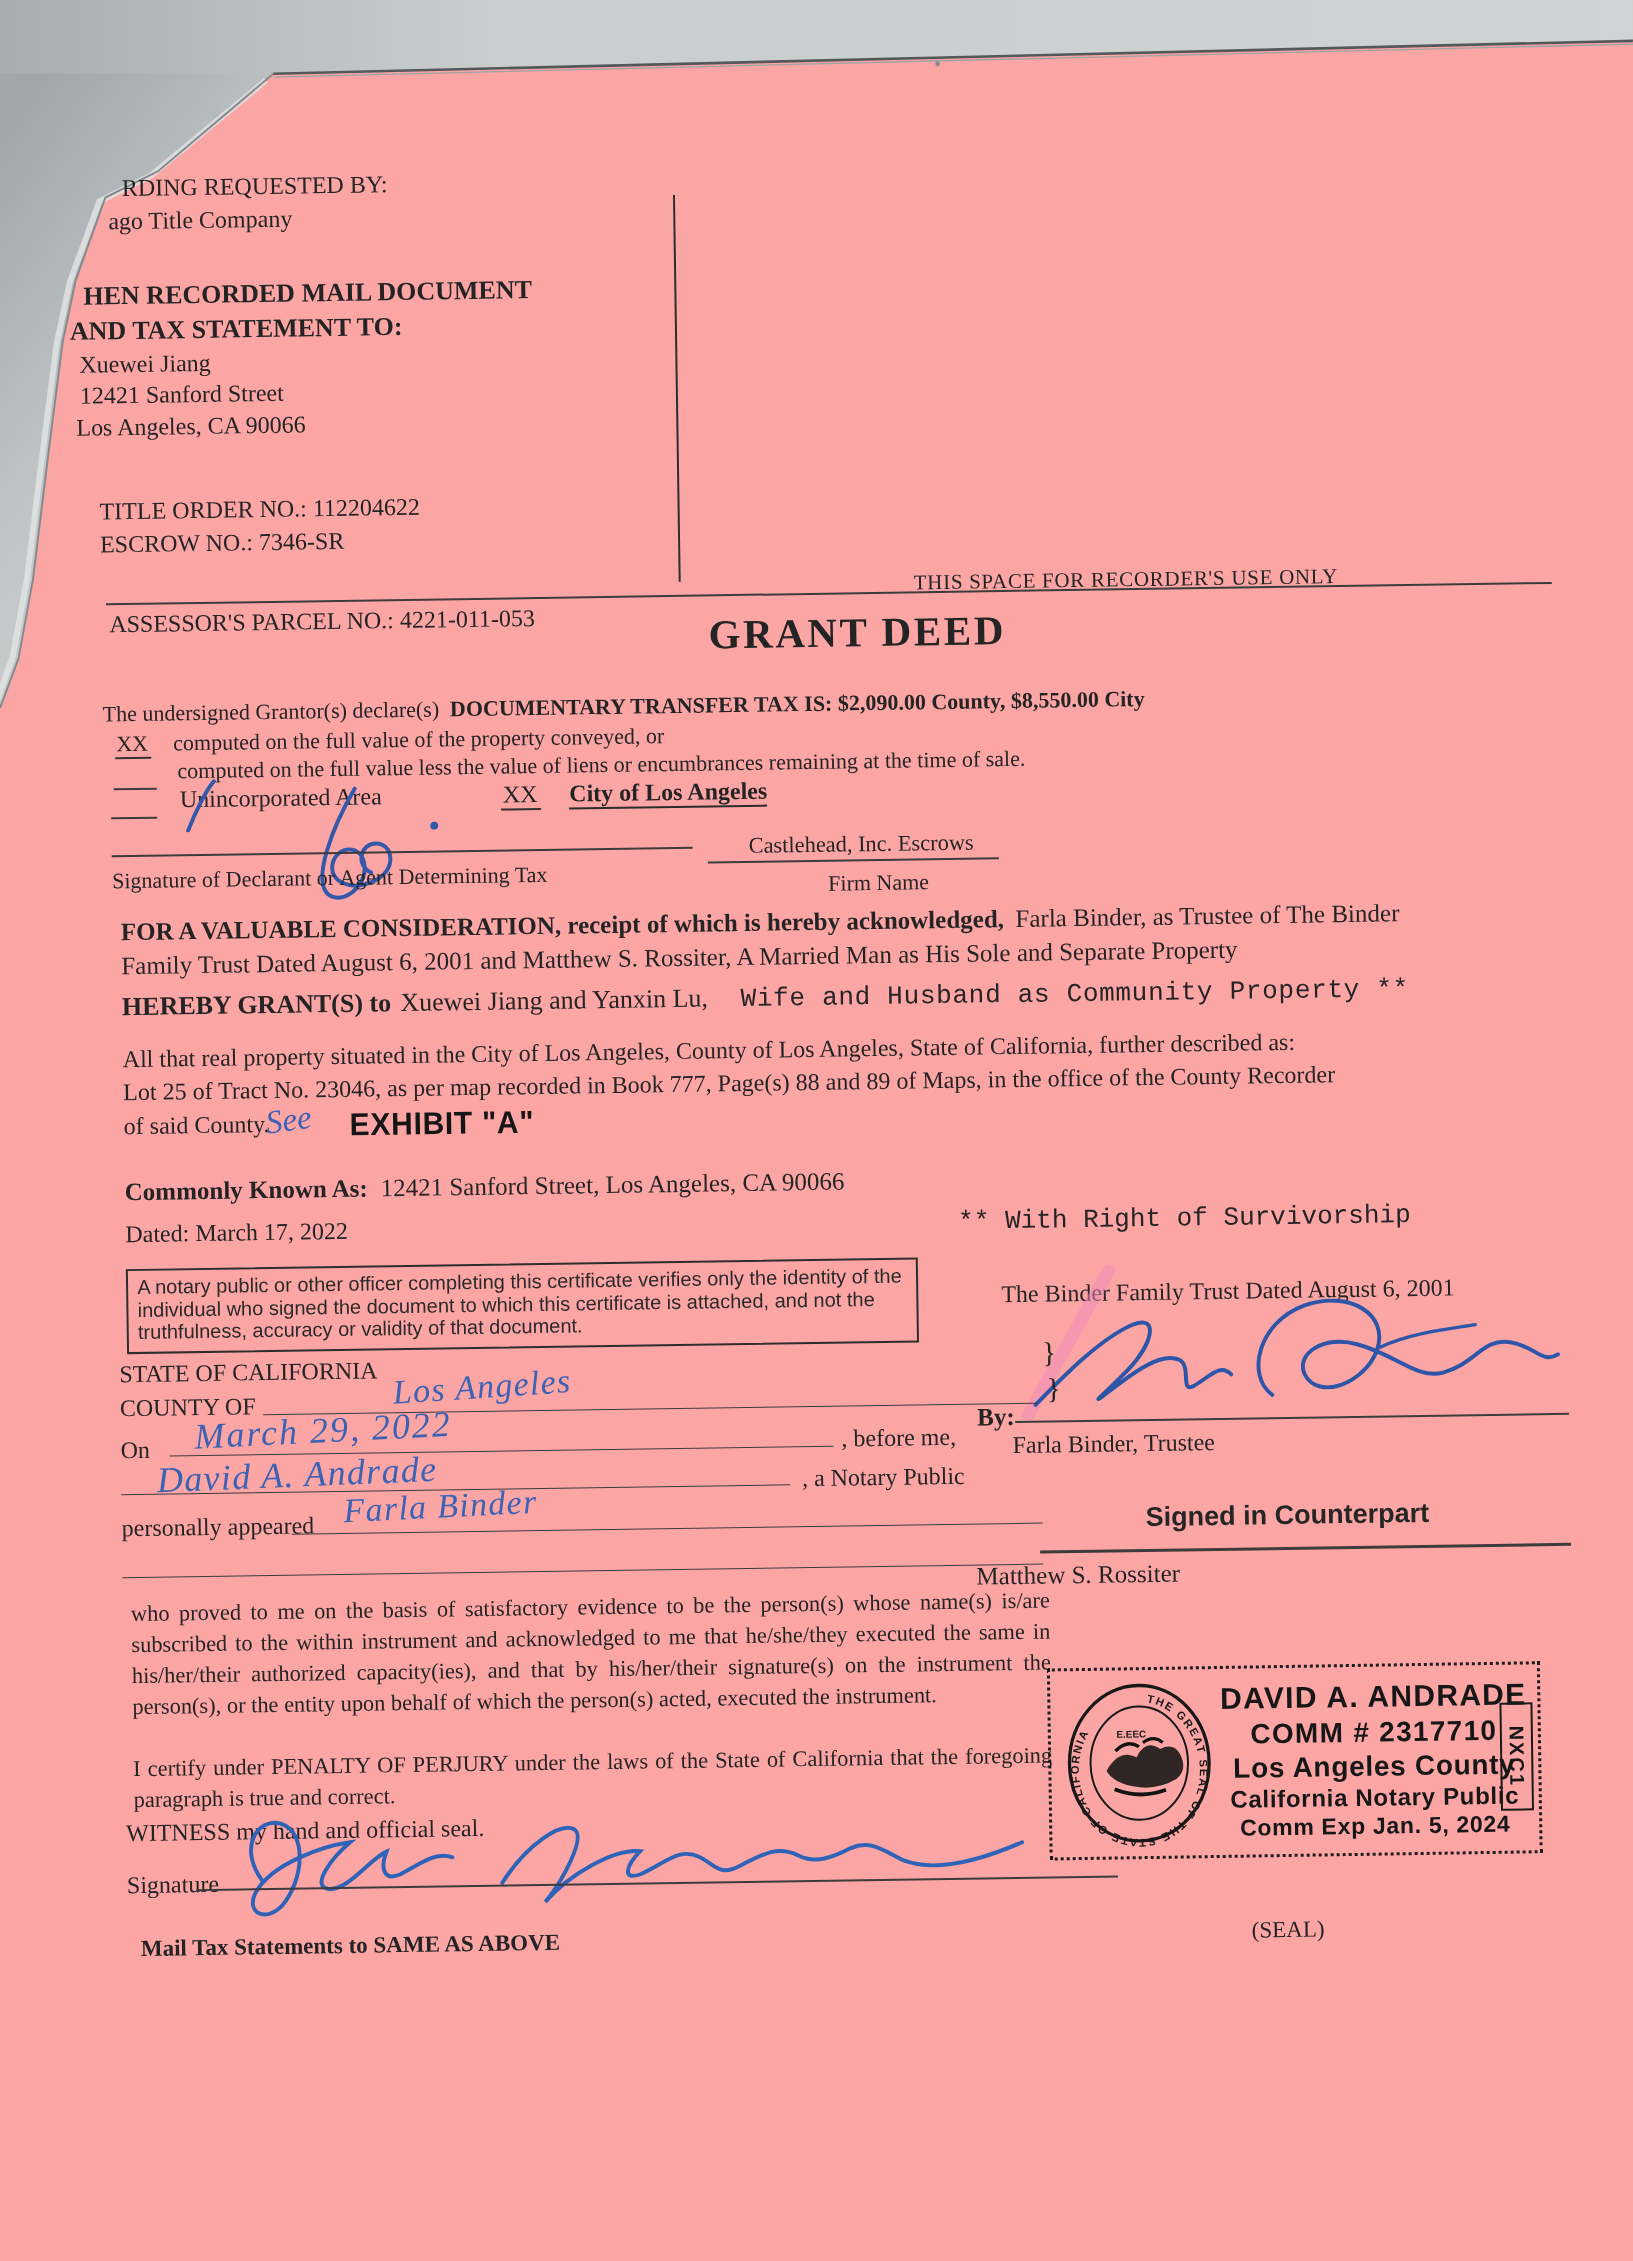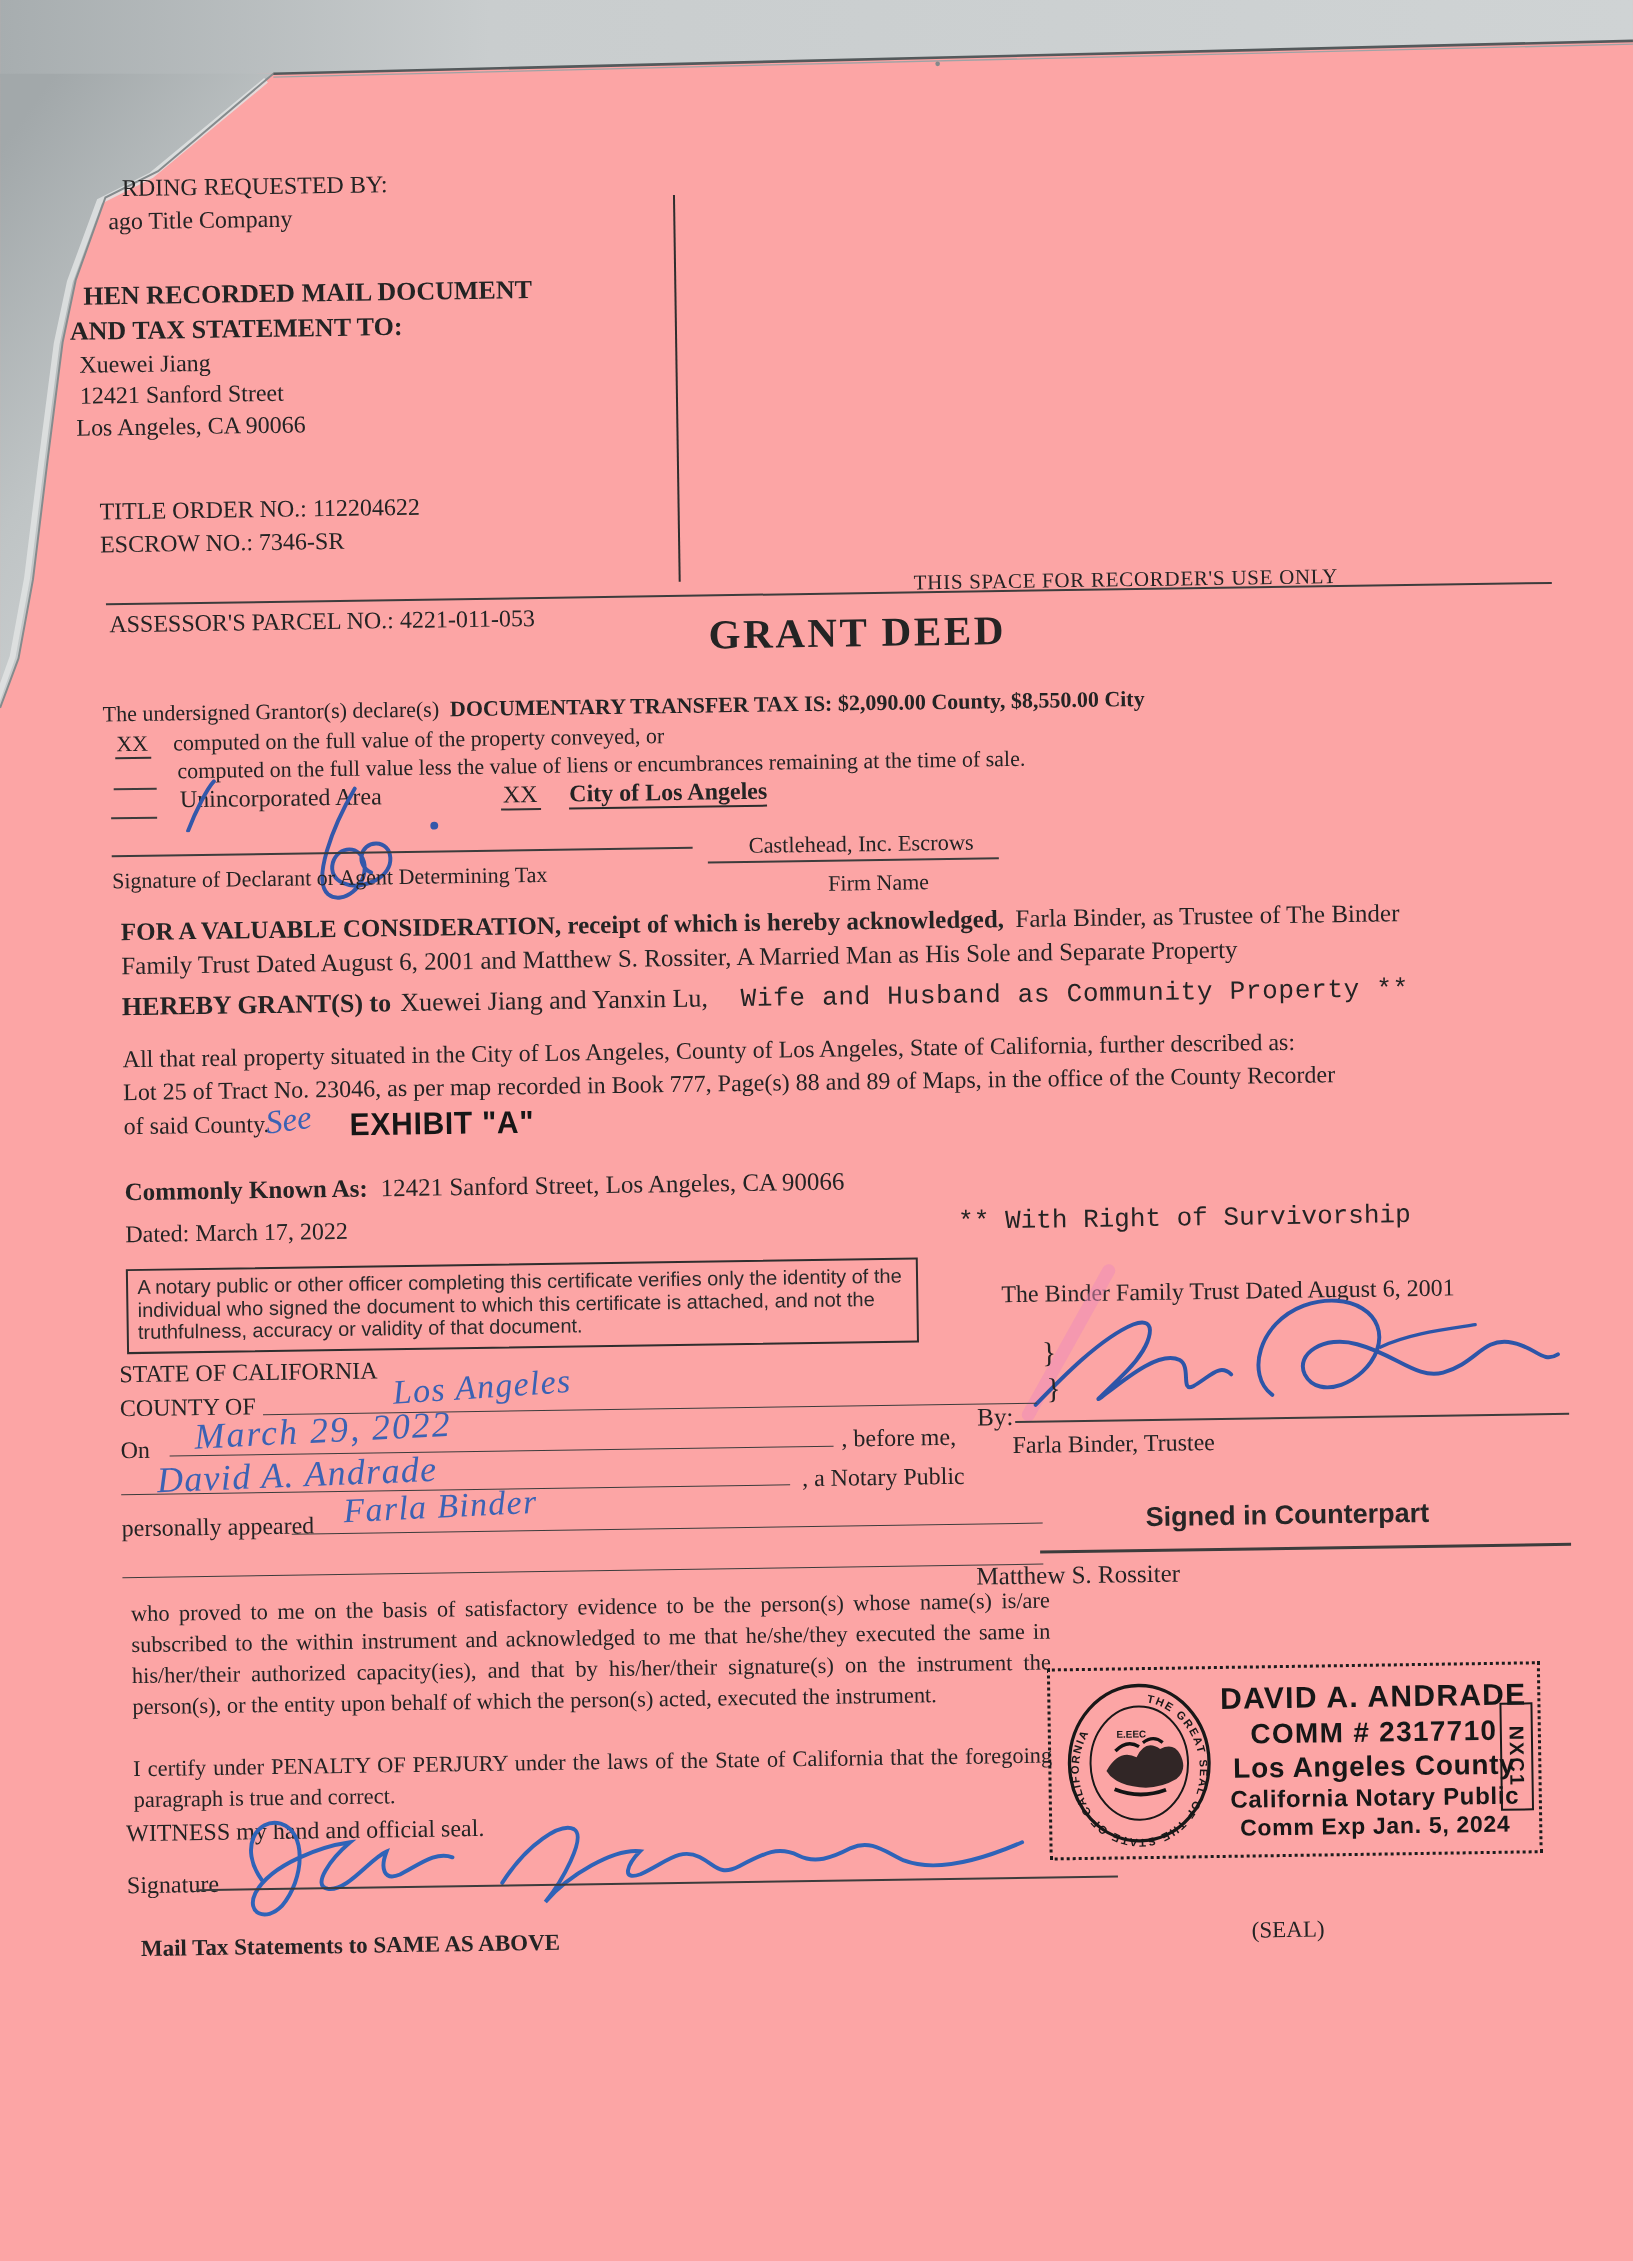--- a/index.html
+++ b/index.html
@@ -140,21 +140,21 @@
 
     <div class="abs serif" style="left:107px; top:1222px; font-size:24px;">Dated: March 17, 2022</div>
     <div class="abs mono" style="left:940px; top:1220px; font-size:26px;">** With Right of Survivorship</div>
 
     <div class="box-note" style="left:107px; top:1270px; width:770px; height:72px;">
       <span>A notary public or other officer completing this certificate verifies only the identity of the individual who signed the document to which this certificate is attached, and not the truthfulness, accuracy or validity of that document.</span>
     </div>
 
     <div class="abs serif" style="left:982px; top:1295px; font-size:24px;">The Binder Family Trust Dated August 6, 2001</div>
     <div class="pink-mark" style="left:1093px; top:1274px;"></div>
-    <div class="abs serif" style="left:956px; top:1417px; font-size:25px;">By:</div>
+    <div class="abs serif" style="left:956px; top:1417px; font-size:25px;font-weight:bold;">By:</div>
     <svg class="abs" style="left:1001px; top:1314px;" width="547" height="125" viewBox="0 0 830 190">
       <path d="M20,160 C60,120 120,60 170,40 C210,25 200,70 160,110 C130,140 105,160 120,150 C160,120 210,80 240,95 C258,105 240,145 260,135 C285,122 300,100 318,118" fill="none" stroke="#2d55a8" stroke-width="6" stroke-linecap="round"></path>
       <path d="M380,150 C340,120 360,40 430,15 C500,-8 560,30 540,85 C520,135 450,160 430,120 C415,88 460,60 510,75 C570,92 600,130 640,120 C690,107 700,70 740,75 C780,80 790,110 815,95" fill="none" stroke="#2d55a8" stroke-width="6" stroke-linecap="round"></path>
       <path d="M545,80 C590,60 640,55 690,48" fill="none" stroke="#2d55a8" stroke-width="5" stroke-linecap="round"></path>
     </svg>
     <div class="ln" style="left:994px; top:1435px; width:554px;"></div>
     <div class="abs serif" style="left:991px; top:1446px; font-size:24px;">Farla Binder,  Trustee</div>
     <div class="abs sans b" style="left:1123px; top:1518px; font-size:27px; color:#262626;">Signed in Counterpart</div>
     <div class="ln" style="left:1017px; top:1565px; width:531px; height:2.6px;"></div>
     <div class="abs serif" style="left:953px; top:1576px; font-size:25px;">Matthew S. Rossiter</div>

